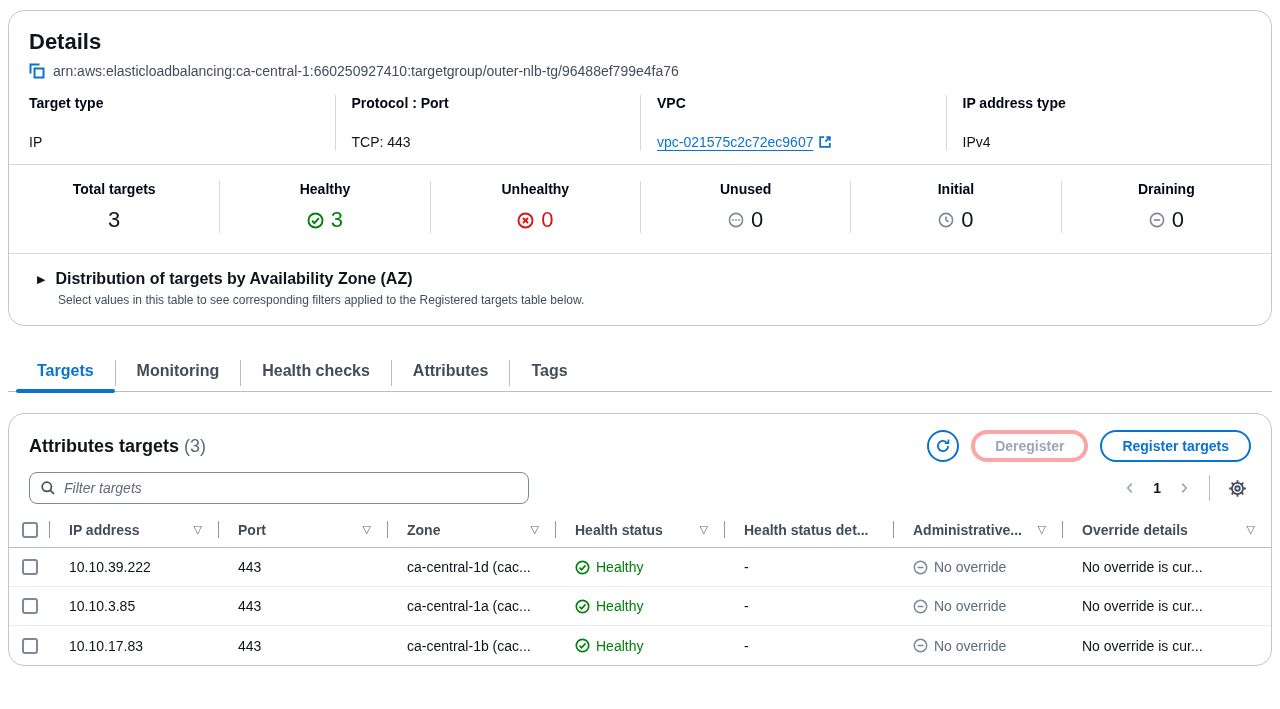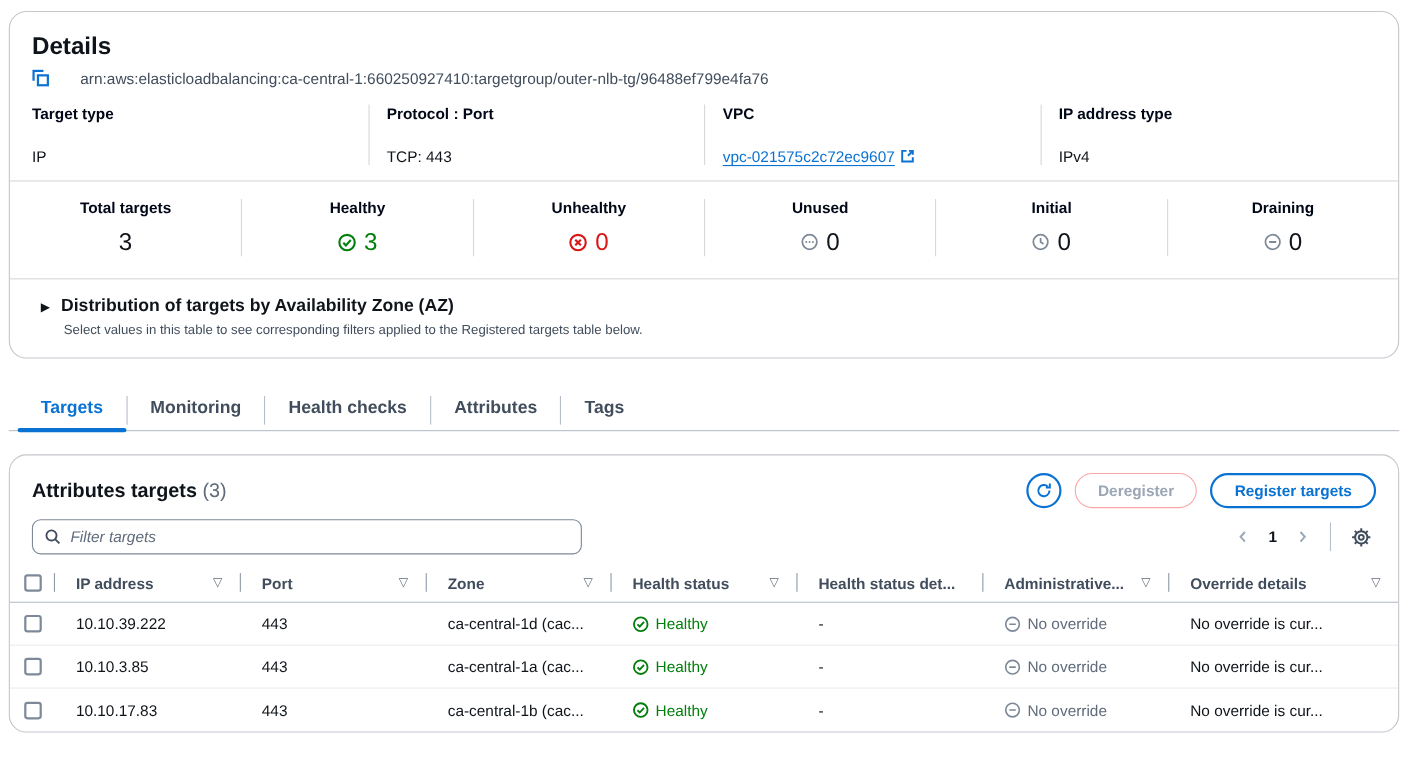--- a/index.html
+++ b/index.html
@@ -5,21 +5,21 @@
   * { margin:0; padding:0; box-sizing:border-box; }
   html,body { width:1280px; height:709px; background:#fff; overflow:hidden;
     font-family:"Liberation Sans","DejaVu Sans",sans-serif; color:#0f141a; }
   .page { padding:10px 8px 0; }
   .card { background:#fff; border:1px solid #c6c6cd; border-radius:16px; }
 
   
   .details-pad { padding:18px 20px 0; }
   .card-title { font-size:22px; font-weight:bold; color:#0f141a; }
   .arn-row { display:flex; align-items:center; gap:8px; margin-top:8px; }
-  .arn-text { font-size:14px; color:#414d5c;margin-left:20px; }
+  .arn-text { font-size:14px; color:#414d5c; }
   .fields-grid { display:grid; grid-template-columns:repeat(4,1fr); margin-top:16px; padding-bottom:14px; }
   .fcol { padding-right:16px; }
   .fcol + .fcol { border-left:1px solid #d5d9d9; padding-left:16px; }
   .field + .field { margin-top:20px; }
   .flabel { font-size:14px; font-weight:bold; color:#000716; }
   .fvalue { font-size:14px; margin-top:23px; color:#0f141a; }
   .link { color:#0972d3; text-decoration:underline; text-underline-offset:3px; cursor:pointer; display:inline-flex; align-items:center; gap:5px; }
   .hdivider { border-top:1px solid #d5d9d9; }
 
   
@@ -47,21 +47,21 @@
   .tabs-rule { border-top:1px solid #b6bec9; margin-top:-1px; }
 
   
   .reg-card { margin-top:21px; }
   .reg-head { display:flex; align-items:center; justify-content:space-between; padding:16px 20px 0; }
   .reg-title { font-size:18px; font-weight:bold; }
   .reg-count { font-weight:normal; color:#5f6b7a; }
   .head-actions { display:flex; align-items:center; gap:12px; }
   .icon-btn { width:32px; height:32px; border:2px solid #0972d3; border-radius:50%; background:#fff; display:flex; align-items:center; justify-content:center; cursor:pointer; }
   .pill { height:32px; border-radius:18px; background:#fff; font-size:14px; font-weight:bold; padding:0 20px; font-family:inherit; }
-  .pill.disabled { border:1px solid #fca5a5; color:#9ba7b6; }
+  .pill.disabled { border:4px solid #fca5a5; color:#9ba7b6; }
   .pill.primary-outline { border:2px solid #0972d3; color:#0972d3; cursor:pointer; }
 
   .toolbar { display:flex; justify-content:space-between; padding:10px 20px 8px; }
   .filter-box { display:flex; align-items:center; gap:8px; width:500px; height:32px; border:1px solid #7d8998; border-radius:8px; padding:0 10px; background:#fff; }
   .filter-box input { border:none; outline:none; flex:1; font-size:14px; font-family:inherit; color:#0f141a; background:transparent; }
   .filter-box input::placeholder { font-style:italic; color:#5f6b7a; }
   .pager { display:flex; align-items:center; gap:6px; }
   .pg-btn { background:none; border:none; cursor:pointer; display:flex; align-items:center; padding:4px; }
   .pg-num { font-size:14px; font-weight:bold; color:#0f141a; padding:0 6px; }
   .pg-sep { width:1px; height:26px; background:#b6bec9; margin:0 8px; }

